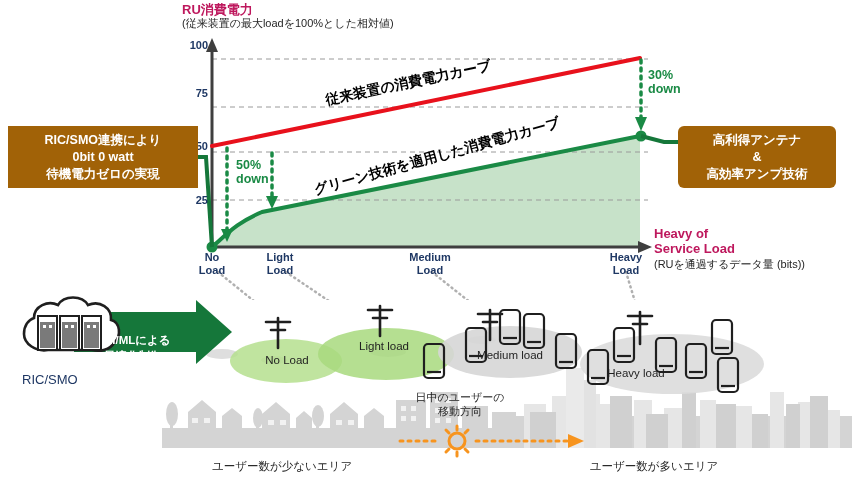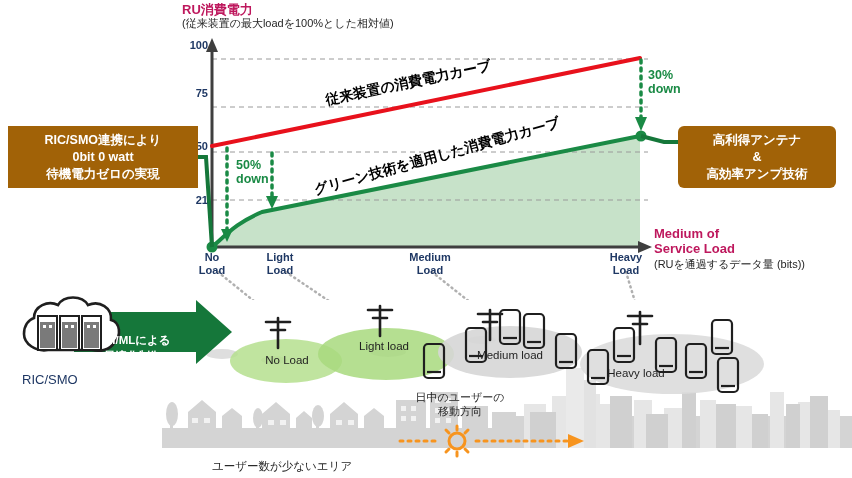--- a/index.html
+++ b/index.html
@@ -196,29 +196,29 @@
         <line x1="286" y1="272" x2="372" y2="330"></line>
         <line x1="432" y1="272" x2="495" y2="322"></line>
         <line x1="626" y1="272" x2="640" y2="318"></line>
       </g>
     </svg>
 
     <div class="abs axis-title" id="y-axis-title">RU消費電力</div>
     <div class="abs axis-sub" id="y-axis-sub">(従来装置の最大loadを100%とした相対値)</div>
 
     <div class="abs axis-title" id="x-axis-title">
-      <div>Medium of</div>
+      <div>Heavy of</div>
       <div>Service Load</div>
     </div>
     <div class="abs axis-sub" id="x-axis-sub">(RUを通過するデータ量 (bits))</div>
 
     <div class="abs ytick" style="left:182px; top:39px;">100</div>
     <div class="abs ytick" style="left:182px; top:87px;">75</div>
     <div class="abs ytick" style="left:182px; top:140px;">50</div>
-    <div class="abs ytick" style="left:182px; top:194px;">21</div>
+    <div class="abs ytick" style="left:182px; top:194px;">25</div>
 
     <div class="abs xtick" style="left:182px; top:251px;">
       <div>No</div>
       <div>Load</div>
     </div>
     <div class="abs xtick" style="left:250px; top:251px;">
       <div>Light</div>
       <div>Load</div>
     </div>
     <div class="abs xtick" style="left:400px; top:251px;">
@@ -467,14 +467,15 @@
   <div class="abs zone-label" id="zone-1">Light load</div>
   <div class="abs zone-label" id="zone-2">Medium load</div>
   <div class="abs zone-label" id="zone-3">Heavy load</div>
 
   <div class="abs" id="move-dir-text">
     <div>日中のユーザーの</div>
     <div>移動方向</div>
   </div>
 
   <div class="abs area-caption" id="caption-low">ユーザー数が少ないエリア</div>
+  <div class="abs area-caption" id="caption-high">ユーザー数が多いエリア</div>
 
 </div>
 
 </body></html>

